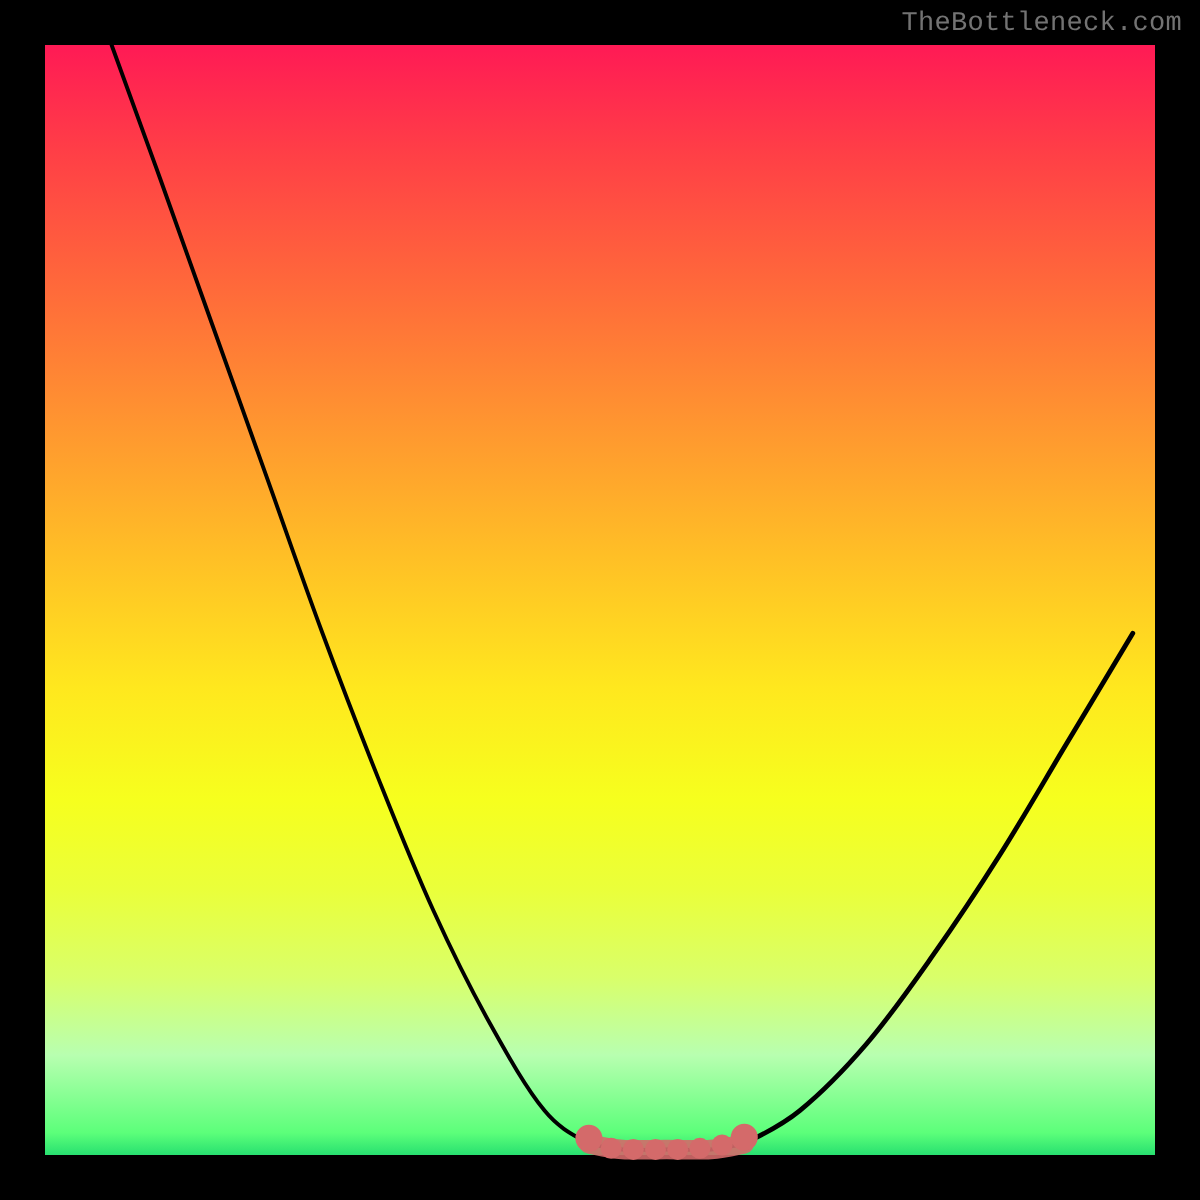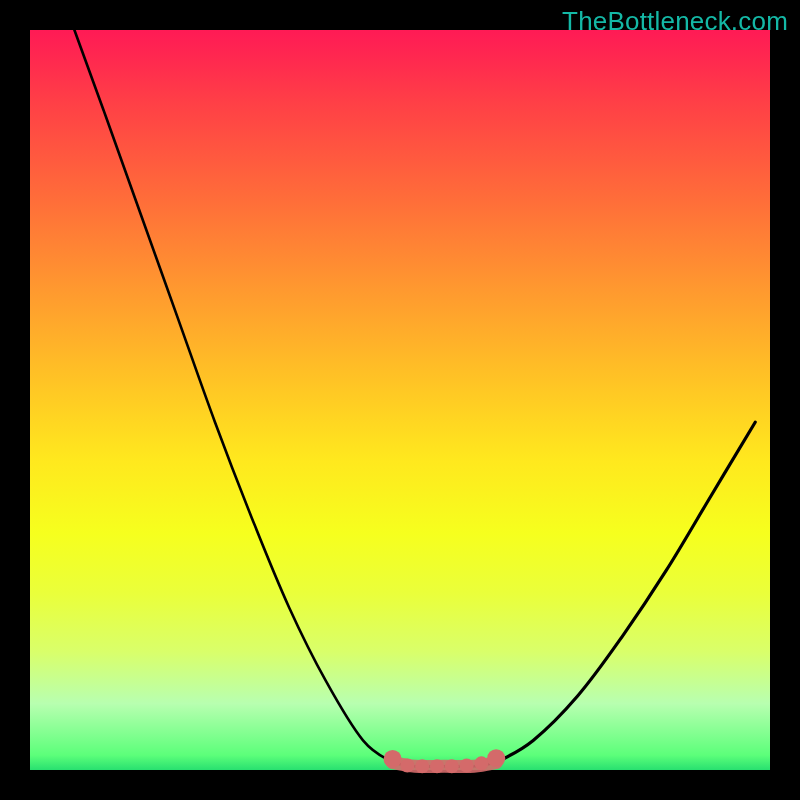--- a/index.html
+++ b/index.html
@@ -43,25 +43,26 @@
       #eaff3a 76%,
       #d9ff6a 84%,
       #b8ffb0 91%,
       #5cff7a 98%,
       #28e070 100%);
   }
   .watermark {
     position: absolute;
     top: 6px;
     right: 12px;
-    color: #14b8a6;
-    font-size: 26px;
+    color: #737373;
+    font-size: 18px;
     font-weight: 400;
     letter-spacing: 0.2px;
     user-select: none;
+    font-family: Liberation Mono, monospace;
   }
   svg.curves {
     position: absolute;
     left: 0;
     top: 0;
     width: 100%;
     height: 100%;
     overflow: visible;
   }
 </style>

